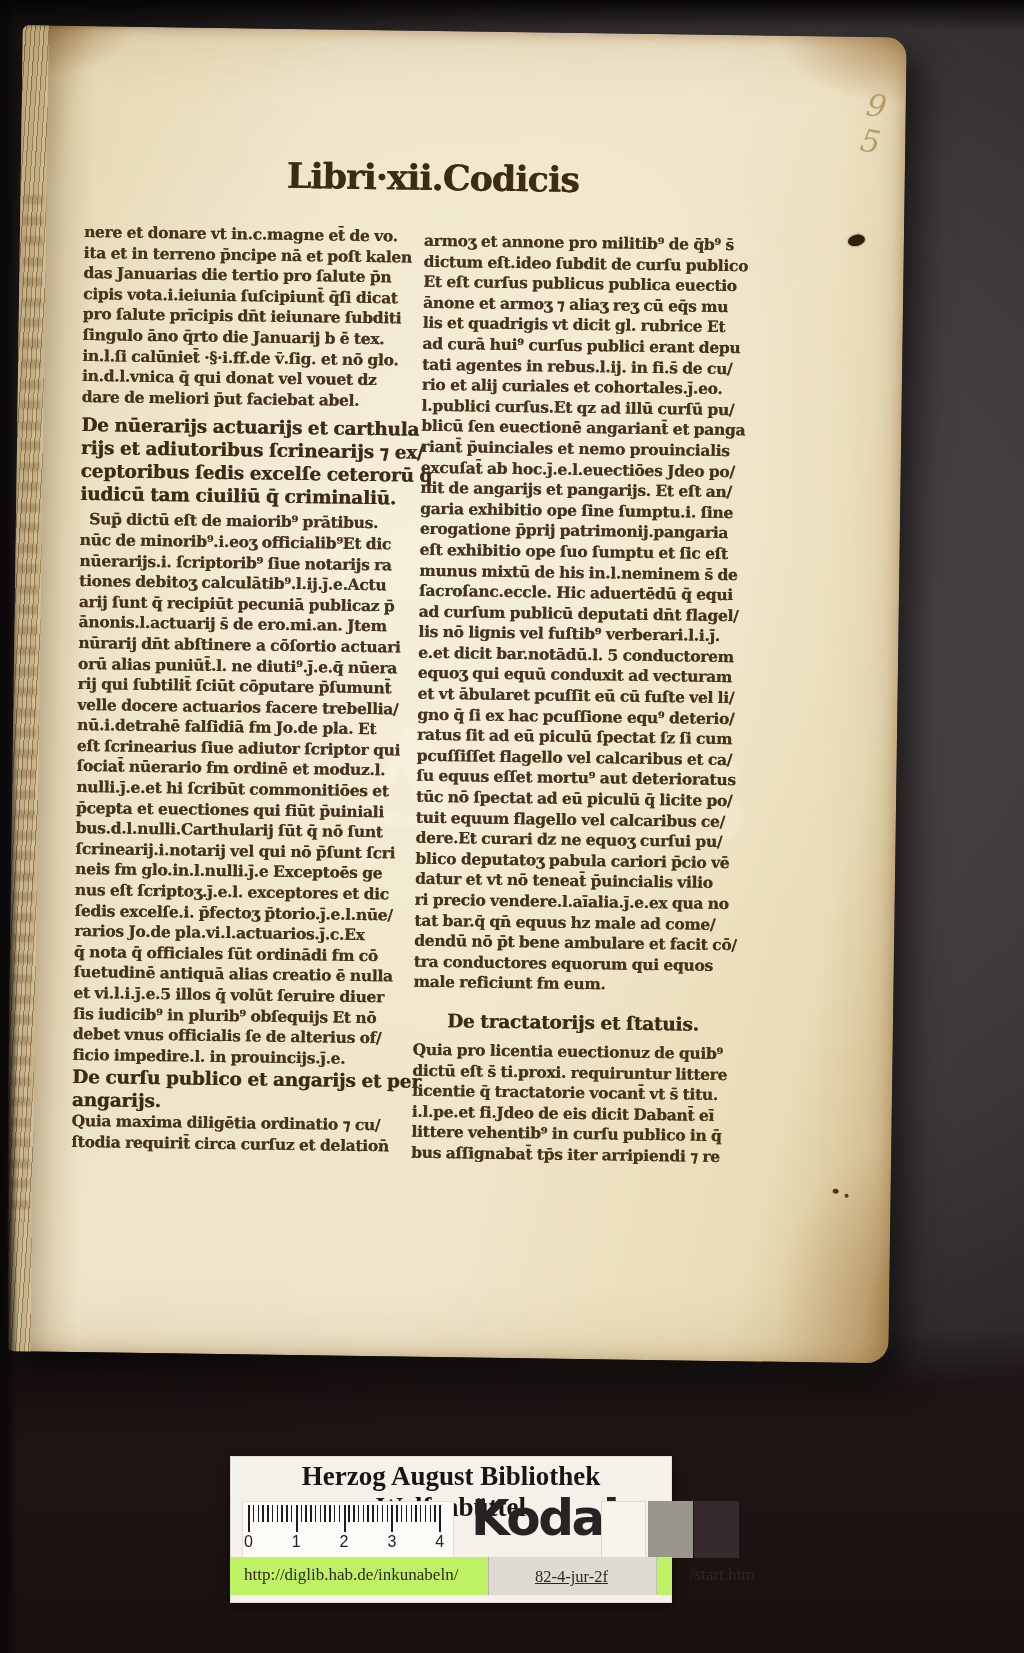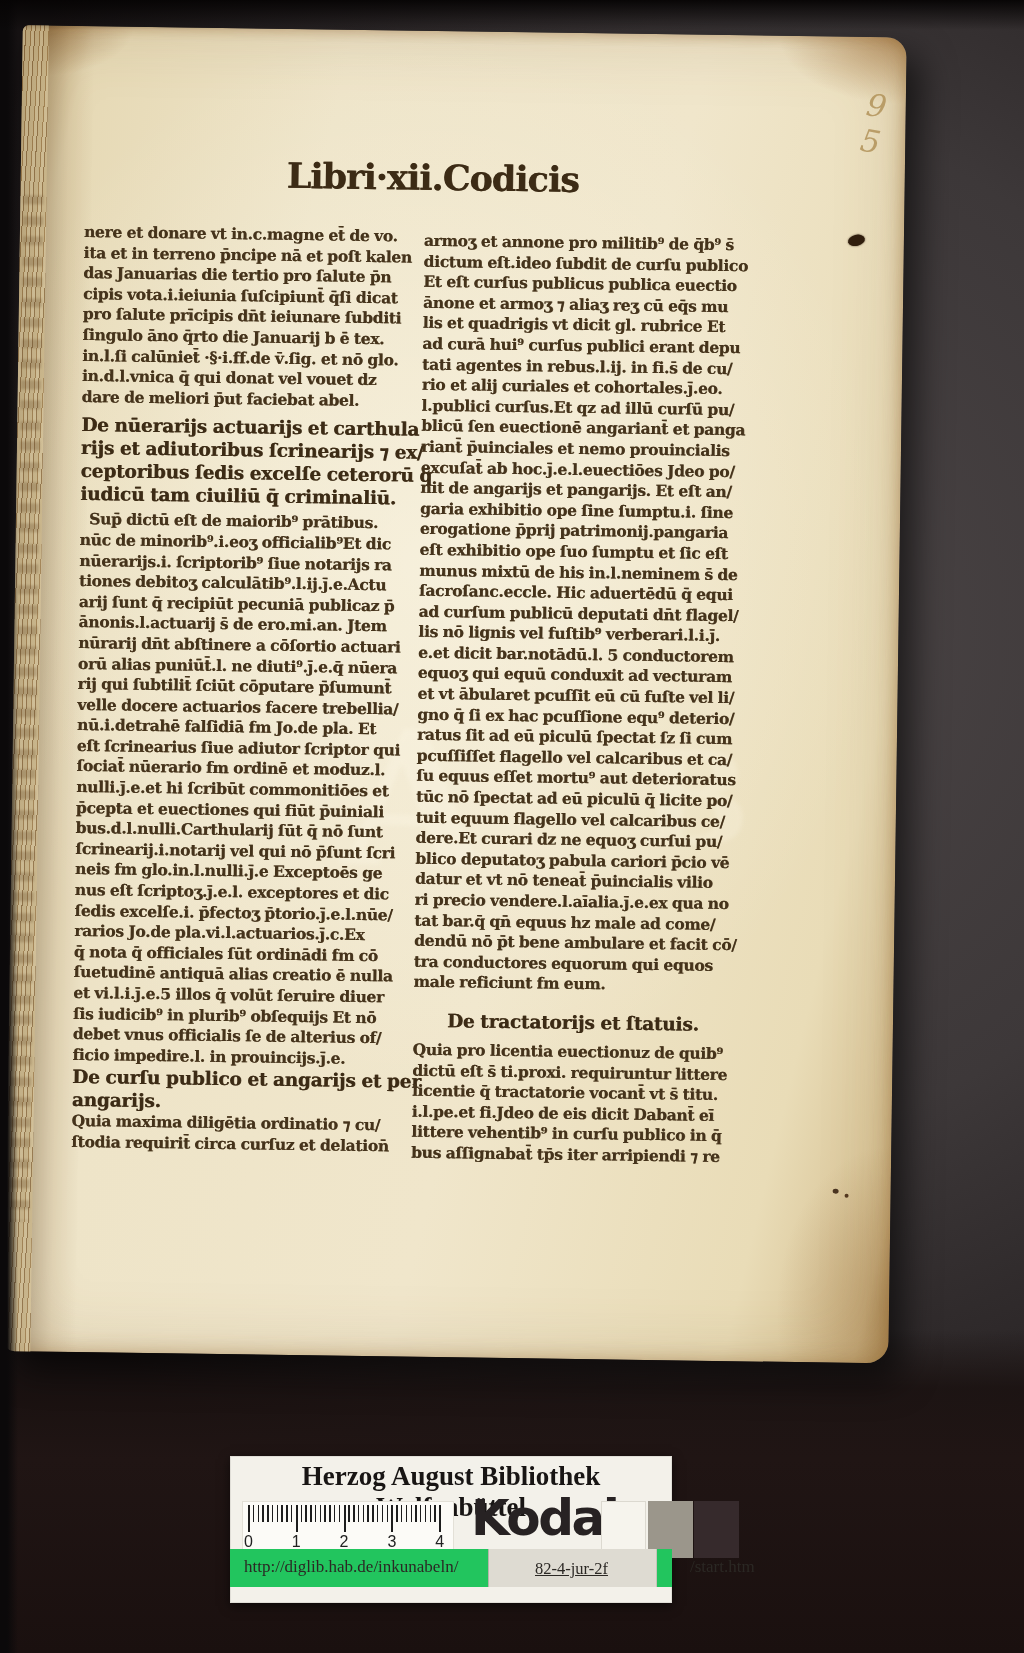--- a/index.html
+++ b/index.html
@@ -72,21 +72,21 @@
   .ruler-nums{position:absolute;left:2px;top:32px;display:flex;}
   .ruler-num{width:47.8px;font-family:"Liberation Sans","DejaVu Sans",sans-serif;font-size:16px;color:#222;}
   .kodak{position:absolute;left:241px;top:42px;font-family:"DejaVu Sans",sans-serif;font-weight:800;
     font-size:50px;line-height:40px;letter-spacing:-2.5px;color:#272223;}
   .grayscale-label{position:absolute;left:252px;top:100px;font-family:"DejaVu Sans",sans-serif;
     font-size:19px;color:#4b4846;letter-spacing:.4px;}
   .patch{position:absolute;top:45px;width:45px;height:57px;}
   .patch-white{left:371px;background:#f6f4ed;box-shadow:inset 0 0 0 1px #dcd9d0;}
   .patch-gray{left:418px;background:#9b968b;}
   .patch-dark{left:464px;background:#362a2c;}
-  .banner-footer{position:absolute;left:0;right:0;bottom:16px;height:38px;background:#22c55e;margin-top:7px;}
+  .banner-footer{position:absolute;left:0;right:0;bottom:8px;height:38px;background:#bef264;margin-top:7px;}
   .shelf-cell{position:absolute;left:258px;top:0;width:167px;height:38px;background:#dedbd2;
     border-left:1px solid #b7b4ab;border-right:1px solid #c6c3ba;}
   .url-text{position:absolute;left:14px;top:8px;font-family:"Liberation Serif","DejaVu Serif",serif;
     font-size:17px;color:#2b2824;}
   .shelf-text{position:absolute;left:258px;width:167px;top:10px;text-align:center;
     font-family:"Liberation Serif","DejaVu Serif",serif;font-size:16.5px;color:#2b2824;text-decoration:underline;}
   .start-text{position:absolute;left:460px;top:8px;font-family:"Liberation Serif","DejaVu Serif",serif;
     font-size:17px;color:#2b2824;}
 </style>
 </head>

